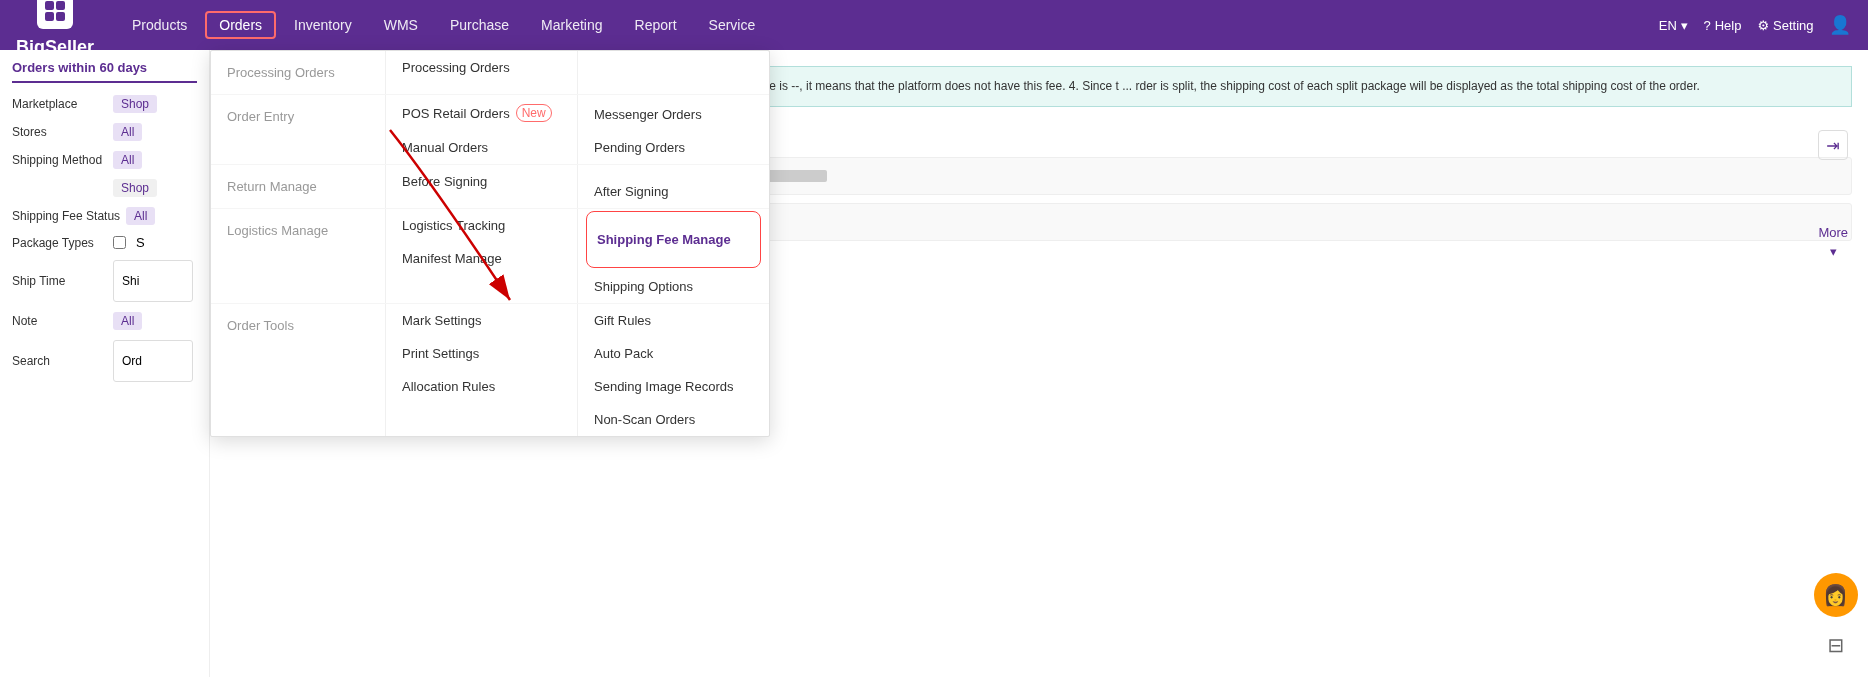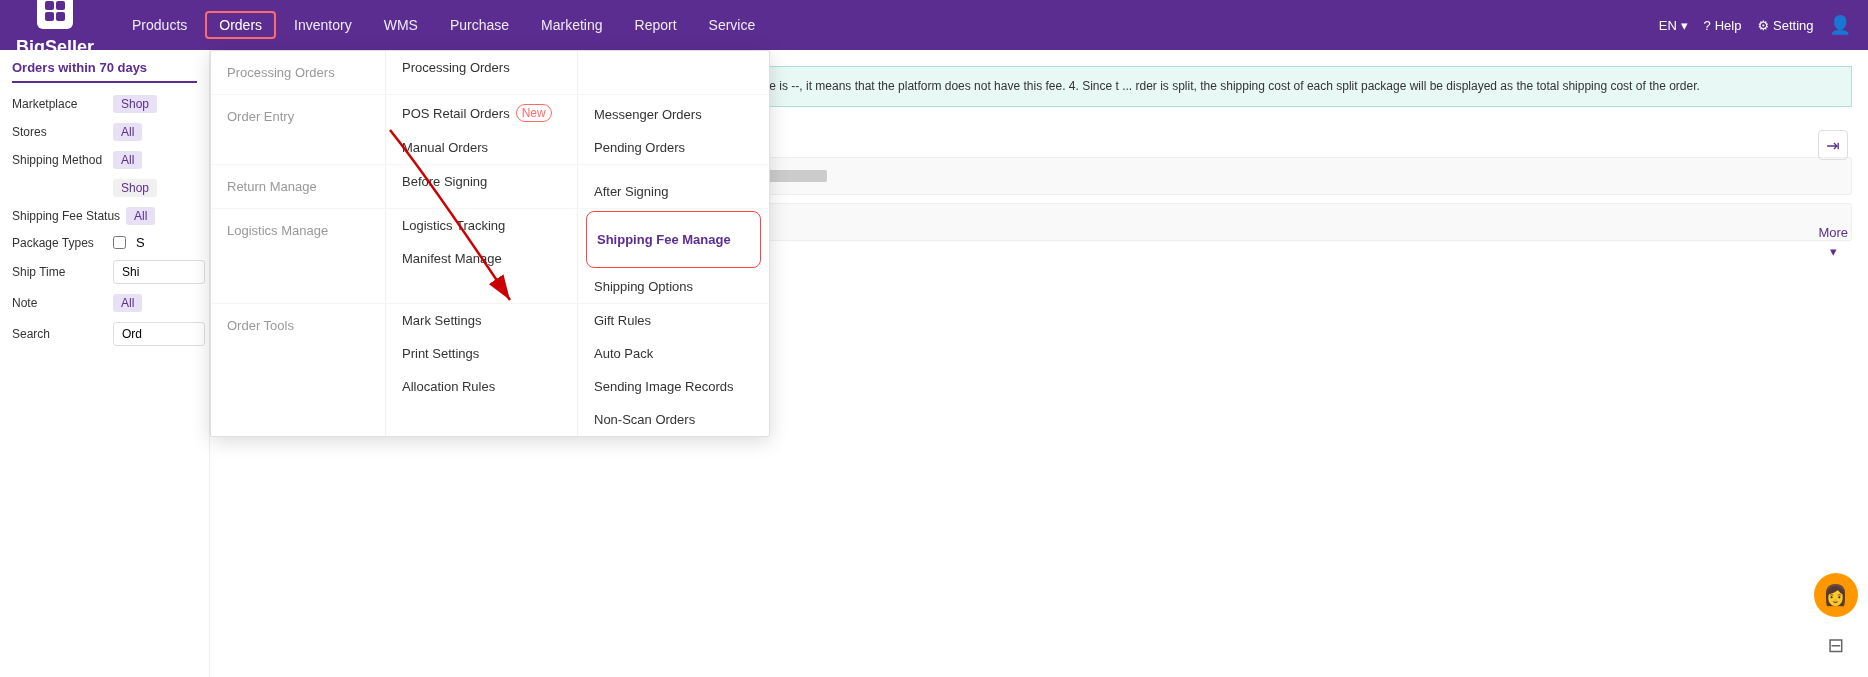--- a/index.html
+++ b/index.html
@@ -106,24 +106,24 @@
       color: #5c2d91;
       font-size: 12px;
       background: #f0f0f0;
       padding: 2px 8px;
       border-radius: 3px;
       cursor: pointer;
     }
     .filter-value.blue { color: #5c2d91; background: #e8e0f5; }
     .filter-input {
       border: 1px solid #ddd;
-      padding: 4px 8px;
+      padding: 13px 8px;
       border-radius: 3px;
       font-size: 12px;
-      width: 92px;
+      width: 80px;
     }
 
     
     .dropdown-overlay {
       position: absolute;
       left: 210px;
       top: 0;
       width: 560px;
       background: white;
       box-shadow: 0 4px 20px rgba(0,0,0,0.15);
@@ -331,21 +331,21 @@
     </div>
     <div class="nav-right-item">
       <span style="font-size:18px;">👤</span>
     </div>
   </div>
 </div>
 
 <div class="main-area">
 
   <div class="sidebar">
-    <div class="sidebar-section-title">Orders within 70 days</div>
+    <div class="sidebar-section-title">Orders within 60 days</div>
 
     <div class="filter-row">
       <span class="filter-label">Marketplace</span>
       <span class="filter-value blue">Shop</span>
     </div>
     <div class="filter-row">
       <span class="filter-label">Stores</span>
       <span class="filter-value blue">All</span>
     </div>
     <div class="filter-row">

